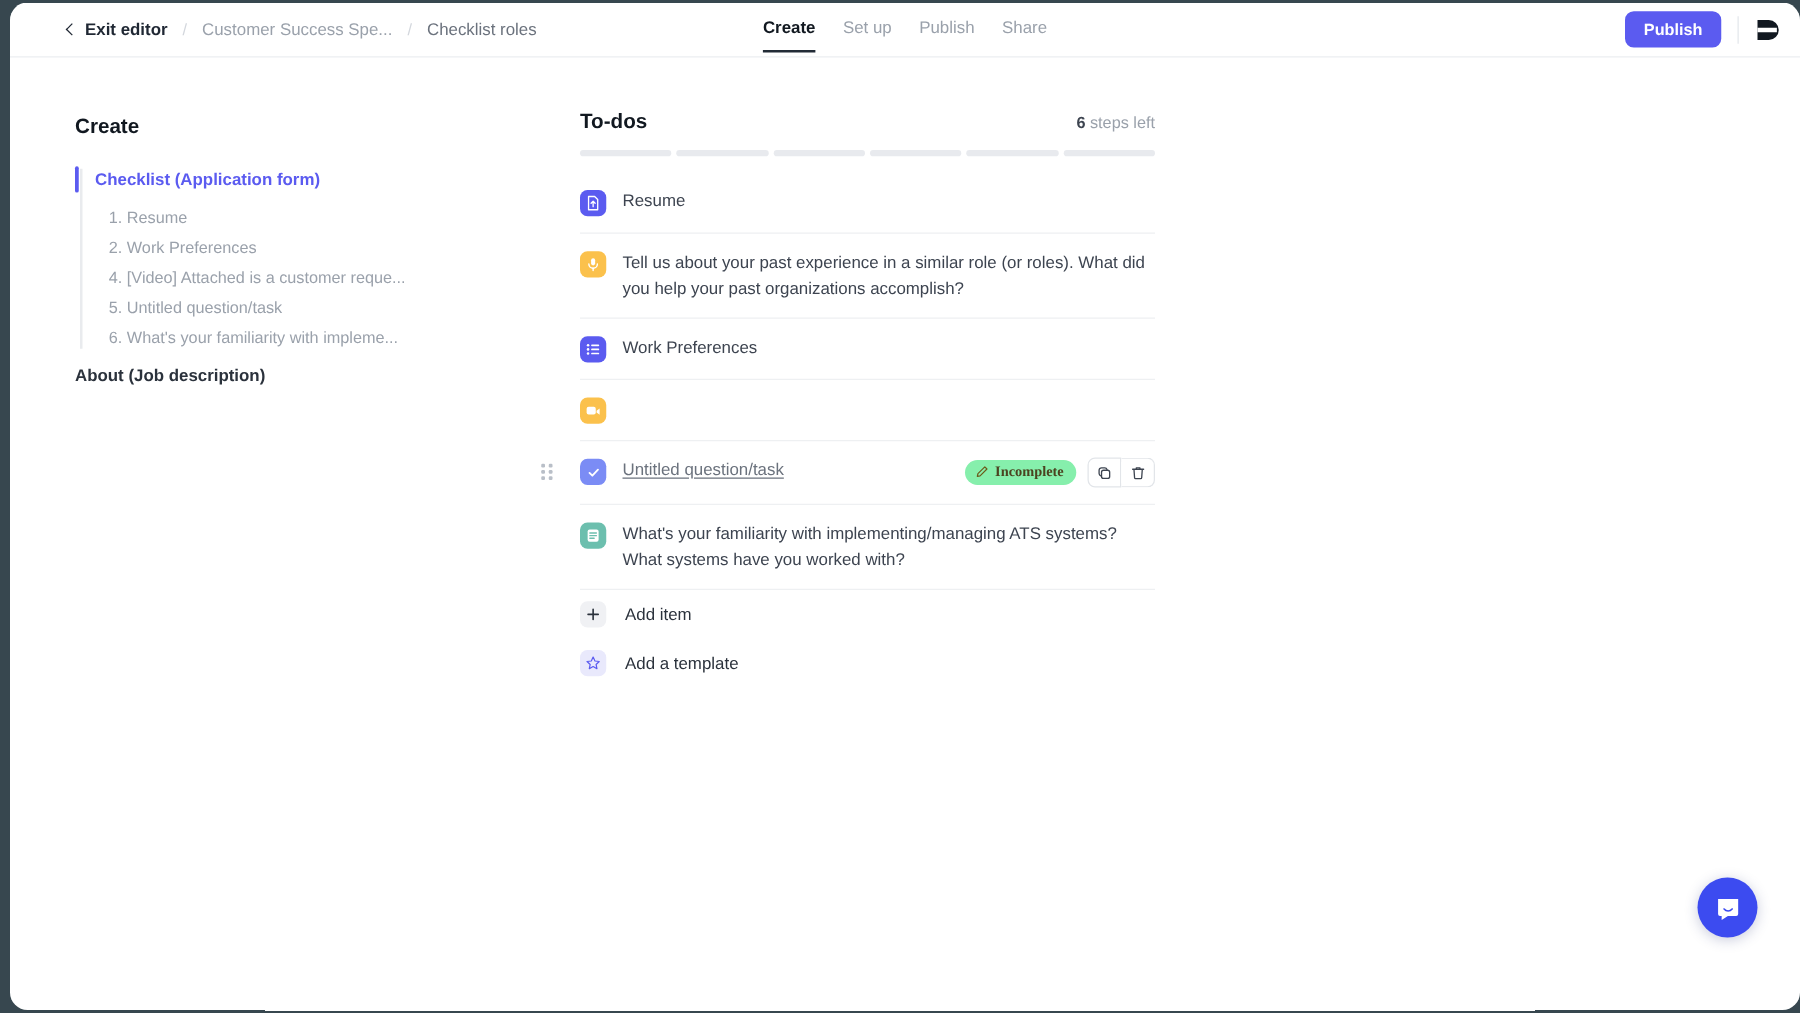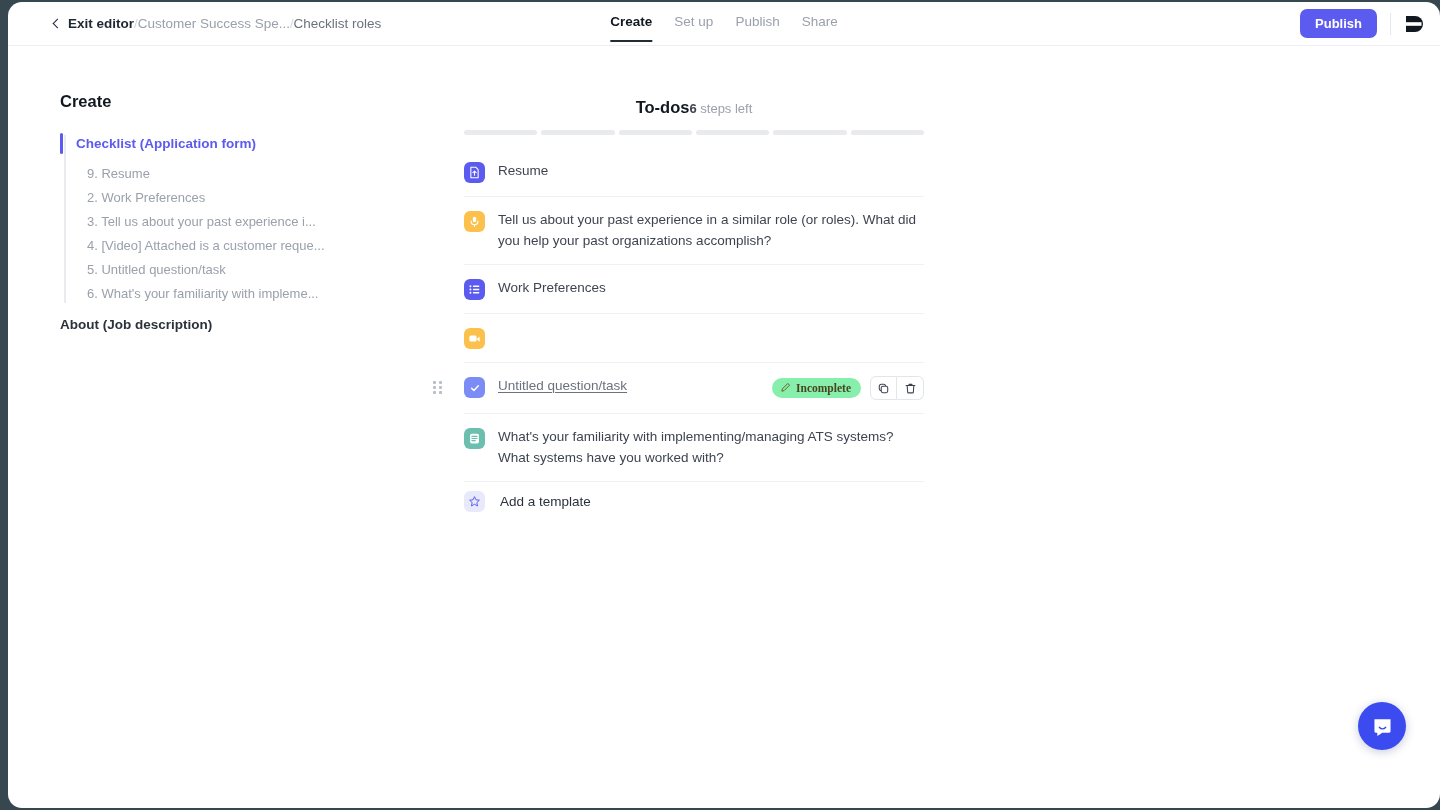--- a/index.html
+++ b/index.html
@@ -30,21 +30,21 @@
   
   .topbar {
     position: relative;
     height: 44px;
     border-bottom: 1px solid #eceef1;
     display: flex;
     align-items: center;
     padding: 0 14px 0 46px;
   }
   .breadcrumb {
-    display: flex; align-items: center; gap: 0;
+    display: flex; align-items: center; gap: 12px;
     font-size: 13.5px;
     white-space: nowrap;
   }
   .bc-back {
     display: flex; align-items: center; gap: 7px;
     color: #1f2733; font-weight: 700;
   }
   .chev {
     display: inline-block;
     width: 7px; height: 7px;
@@ -136,23 +136,22 @@
     max-width: 260px;
   }
   .nav-about {
     font-size: 13.5px; font-weight: 700; color: #2b323c;
     padding-top: 12px;
   }
 
   
   .main { width: 460px; padding-top: 10px; position: relative; }
   .main-head {
-    display: flex; align-items: baseline; justify-content: center;
+    display: flex; align-items: baseline; justify-content: space-between;
     margin-bottom: 13px;
-    margin-top: 10px;
   }
   .main-title { font-size: 16.5px; font-weight: 700; color: #111820; }
   .steps-left { font-size: 13px; color: #9aa1ab; }
   .steps-left b { color: #3d4450; font-weight: 700; }
 
   .progress { display: flex; gap: 4px; margin-bottom: 14px; }
   .progress span {
     flex: 1; height: 5px; border-radius: 3px;
     background: #e8eaee;
   }
@@ -302,23 +301,22 @@
   </div>
 
   <div class="content">
 
     <div class="sidebar">
       <div class="sidebar-title">Create</div>
 
       <div class="nav">
         <div class="nav-group">
           <div class="nav-top">Checklist (Application form)</div>
-          <div class="nav-sub">9. Resume</div>
+          <div class="nav-sub">1. Resume</div>
           <div class="nav-sub">2. Work Preferences</div>
-          <div class="nav-sub">3. Tell us about your past experience i...</div>
           <div class="nav-sub">4. [Video] Attached is a customer reque...</div>
           <div class="nav-sub">5. Untitled question/task</div>
           <div class="nav-sub">6. What's your familiarity with impleme...</div>
         </div>
         <div class="nav-about">About (Job description)</div>
       </div>
     </div>
 
     <div class="main">
 
@@ -429,20 +427,28 @@
           <div class="ico ico-text">
             <svg width="13" height="13" viewBox="0 0 16 16" fill="none">
               <rect x="2.6" y="2" width="10.8" height="12" rx="2" fill="#ffffff"></rect>
               <path d="M4.8 5.4h6.4M4.8 8h6.4M4.8 10.6h4.2" stroke="#6cbfae" stroke-width="1.4" stroke-linecap="round"></path>
             </svg>
           </div>
           <div class="todo-label">What's your familiarity with implementing/managing ATS systems? What systems have you worked with?</div>
         </div>
       </div>
 
+      <div class="add-row">
+        <div class="add-ico add-ico-plus">
+          <svg width="13" height="13" viewBox="0 0 16 16" fill="none">
+            <path d="M8 3v10M3 8h10" stroke="#2b323c" stroke-width="1.6" stroke-linecap="round"></path>
+          </svg>
+        </div>
+        <div class="add-label">Add item</div>
+      </div>
 
       <div class="add-row">
         <div class="add-ico add-ico-star">
           <svg width="13" height="13" viewBox="0 0 16 16" fill="none">
             <path d="M8 2l1.8 3.9 4.2.5-3.1 2.9.85 4.2L8 11.4 4.25 13.5l.85-4.2L2 6.4l4.2-.5z" stroke="#5b5bf0" stroke-width="1.2" stroke-linejoin="round"></path>
           </svg>
         </div>
         <div class="add-label">Add a template</div>
       </div>
 

